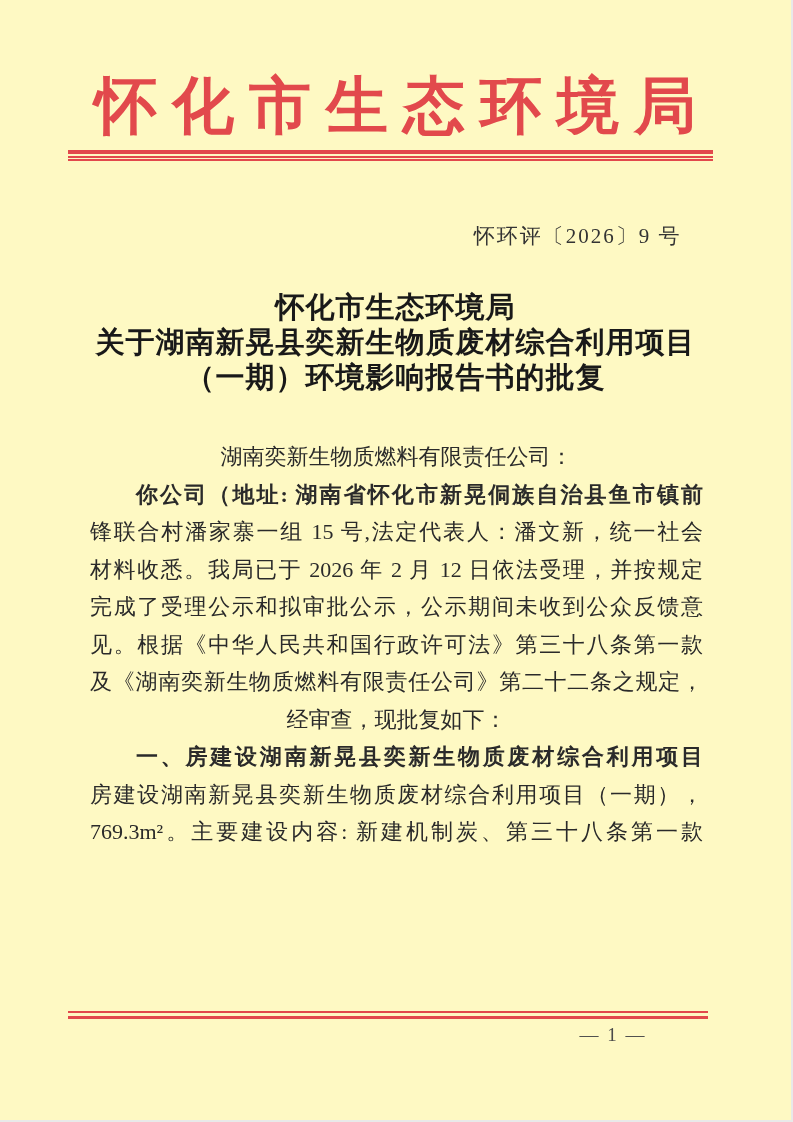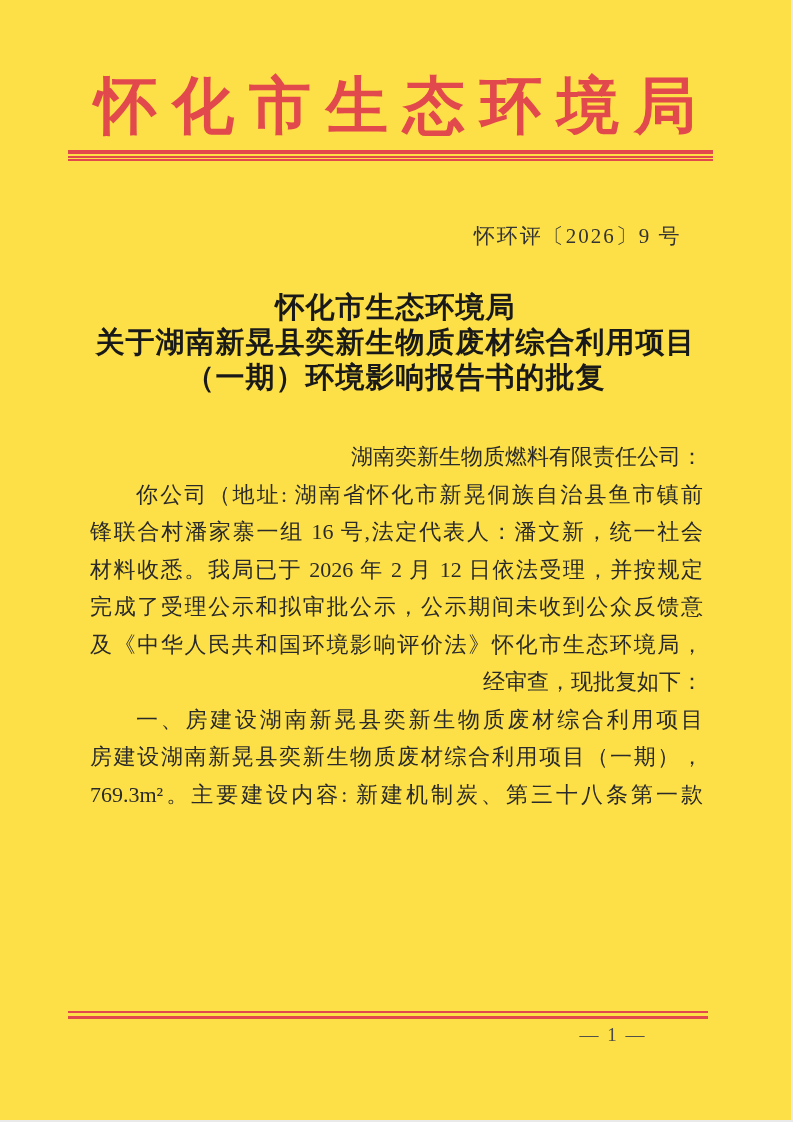--- a/index.html
+++ b/index.html
@@ -1,21 +1,21 @@
 <!DOCTYPE html>
 <html><head>
 <meta charset="utf-8">
 <style>
   * { margin: 0; padding: 0; box-sizing: border-box; }
   html, body { background: #ffffff; }
   .page {
     position: relative;
     width: 793px;
     height: 1122px;
-    background: #fde047;
+    background: #fef9c3;
     border-right: 2px solid #e9e9e9;
     border-bottom: 2px solid #e9e9e9;
     overflow: hidden;
     font-family: "Liberation Serif", "DejaVu Serif", serif;
     color: #262626;
   }
   
   .red-header {
     margin-top: 72px;
     text-align: center;
@@ -63,30 +63,30 @@
     position: absolute;
     top: 441px;
     left: 90px;
     width: 613px;
     font-size: 22px;
     color: #2a2a2a;
   }
   .line {
     height: 37.5px;
     line-height: 32px;
-    text-align: right;
+    text-align: center;
     white-space: nowrap;
   }
   .line.fill {
     text-align: justify;
     text-align-last: justify;
     white-space: normal;
     overflow: hidden;
   }
-  .line.indent { text-indent: 46px; }
+  .line.indent { text-indent: 46px; font-weight: bold; }
   
   .footer-rule { position: absolute; left: 68px; top: 1011px; width: 640px; }
   .footer-rule .f-thin { height: 2px; background: #e2494c; }
   .footer-rule .f-gap { height: 3px; background: transparent; }
   .footer-rule .f-thick { height: 3px; background: #e2494c; }
   .page-number {
     position: absolute;
     top: 1024px;
     left: 553px;
     width: 120px;
@@ -116,24 +116,25 @@
 
   <div class="doc-title">
     <div>怀化市生态环境局</div>
     <div>关于湖南新晃县奕新生物质废材综合利用项目</div>
     <div>（一期）环境影响报告书的批复</div>
   </div>
 
   <div class="body-text">
     <div class="line">湖南奕新生物质燃料有限责任公司：</div>
     <div class="line fill indent">你公司（地址: 湖南省怀化市新晃侗族自治县鱼市镇前</div>
-    <div class="line fill">锋联合村潘家寨一组 16 号,法定代表人：潘文新，统一社会</div>
+    <div class="line fill">锋联合村潘家寨一组 15 号,法定代表人：潘文新，统一社会</div>
     <div class="line fill">材料收悉。我局已于 2026 年 2 月 12 日依法受理，并按规定</div>
     <div class="line fill">完成了受理公示和拟审批公示，公示期间未收到公众反馈意</div>
-    <div class="line fill">及《中华人民共和国环境影响评价法》怀化市生态环境局，</div>
+    <div class="line fill">见。根据《中华人民共和国行政许可法》第三十八条第一款</div>
+    <div class="line fill">及《湖南奕新生物质燃料有限责任公司》第二十二条之规定，</div>
     <div class="line">经审查，现批复如下：</div>
     <div class="line fill indent">一、房建设湖南新晃县奕新生物质废材综合利用项目</div>
     <div class="line fill">房建设湖南新晃县奕新生物质废材综合利用项目（一期），</div>
     <div class="line fill">769.3m²。主要建设内容: 新建机制炭、第三十八条第一款</div>
   </div>
 
   <div class="footer-rule">
     <div class="f-thin"></div>
     <div class="f-gap"></div>
     <div class="f-thick"></div>

